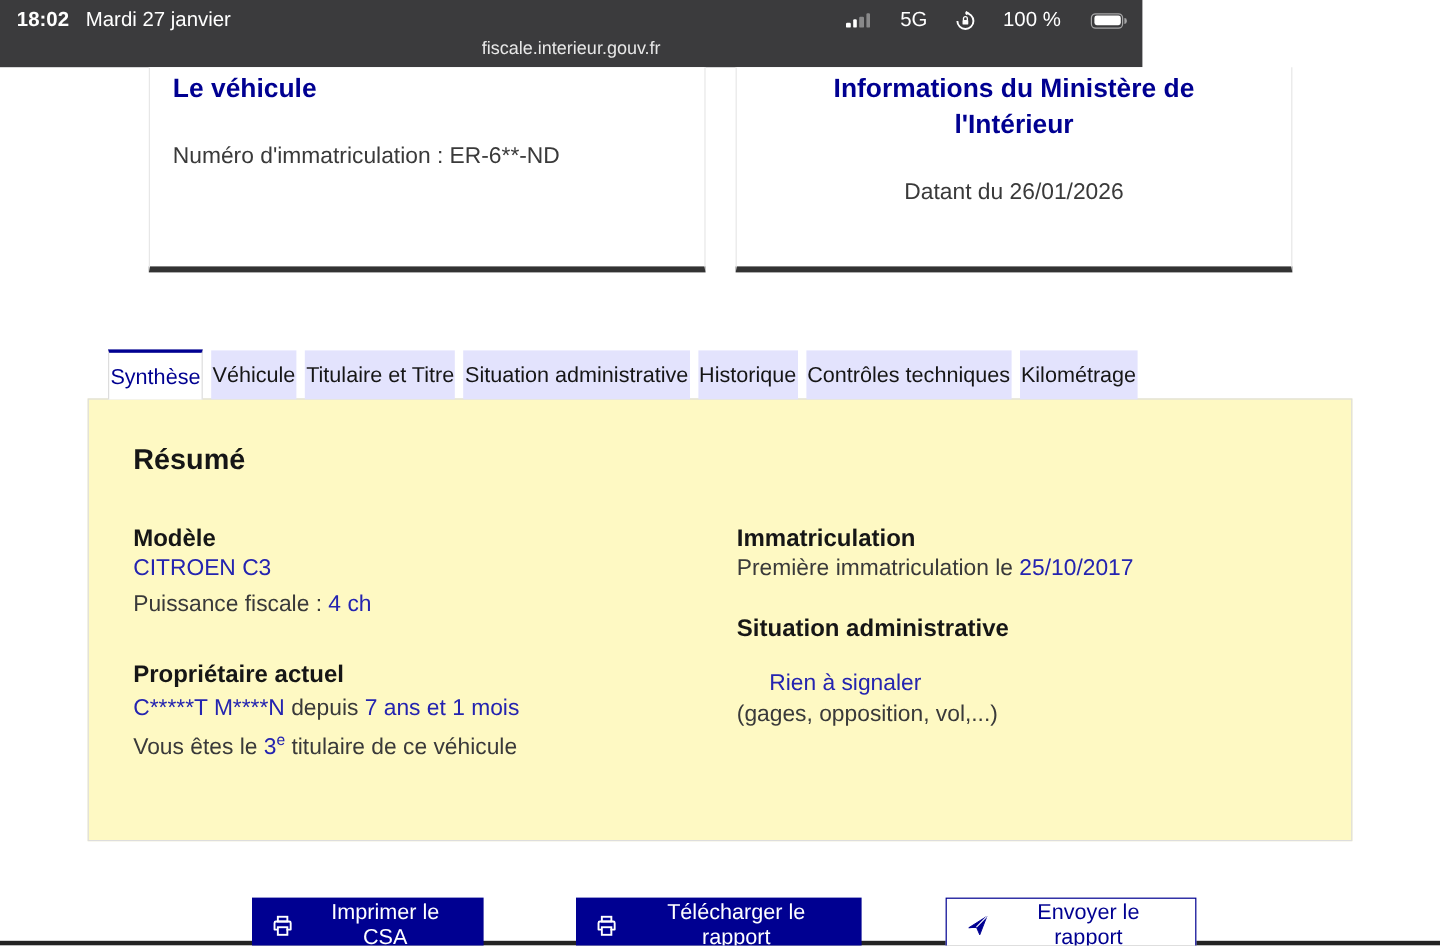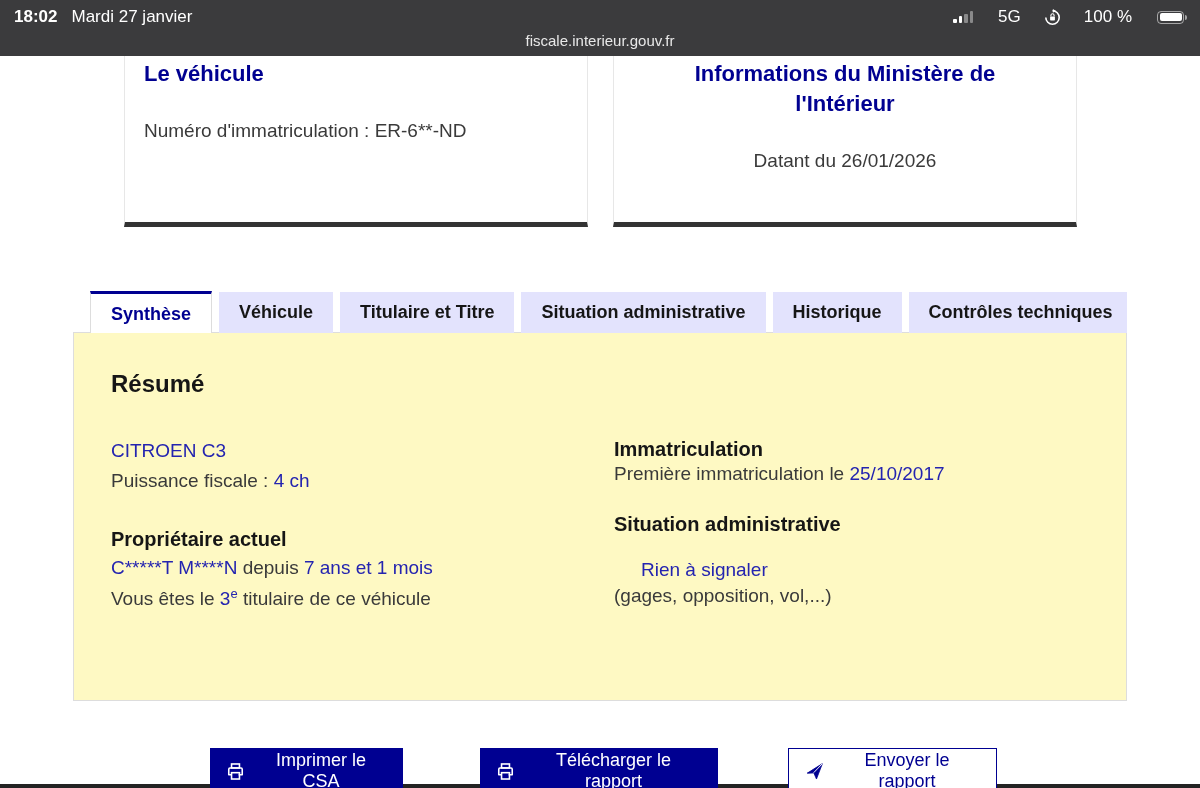--- a/index.html
+++ b/index.html
@@ -1,21 +1,21 @@
 <!DOCTYPE html>
 <html lang="fr"><head>
 <meta charset="utf-8">
 <style>
   * { margin:0; padding:0; box-sizing:border-box; }
   html,body { width:1200px; height:788px; overflow:hidden; background:#fff;
     font-family:"Liberation Sans","DejaVu Sans",sans-serif; }
   .screen { position:relative; width:1200px; height:788px; background:#fff; }
 
   
-  .statusbar { position:absolute; left:0; top:0; width:1200px; height:56px;
+  .statusbar { position:absolute; left:0; top:0; width:952px; height:56px;
     background:#3b3b3d; color:#fff; }
   .sb-left { position:absolute; left:14px; top:7px; font-size:17px; display:flex; gap:14px; }
   .sb-time { font-weight:700; }
   .sb-date { font-weight:400; }
   .sb-right { position:absolute; right:16px; top:7px; display:flex; align-items:center; gap:23px; font-size:17px; }
   .sig { display:flex; align-items:flex-end; gap:2px; height:12px; margin-right:2px; }
   .sig i { width:3.5px; border-radius:1px; background:#fff; display:block; }
   .sig i.dim { background:rgba(255,255,255,.4); }
   .batt { width:27px; height:13px; border:1.5px solid rgba(255,255,255,.55); border-radius:4px;
     position:relative; margin-left:2px; }
@@ -30,22 +30,22 @@
     border-left:1px solid #e7e7e7; border-right:1px solid #e7e7e7;
     border-bottom:5px solid #333; padding:3px 34px 0 34px; }
   .card-title { color:#000091; font-size:22px; font-weight:700; line-height:30px; }
   .card-line { color:#3a3a3a; font-size:19px; margin-top:31px; }
   .card.left { left:124px;padding-left:19px; }
   .card.right { left:613px;text-align:center; }
 
   
   .tabs { position:absolute; left:90px; top:291px; width:1037px; height:42px;
     display:flex; align-items:stretch; gap:7px; overflow:hidden; z-index:3; }
-  .tab { flex:0 0 auto; background:#e3e3fd; color:#161616; font-size:18px; font-weight:700;
-    padding:0 20px; display:flex; align-items:center; height:41px; margin-top:1px; cursor:pointer; }
+  .tab { flex:0 0 auto; background:#e3e3fd; color:#161616; font-size:18px; font-weight:400;
+    padding:0 1px; display:flex; align-items:center; height:41px; margin-top:1px; cursor:pointer; }
   .tab.active { background:#fff; color:#000091; margin-top:0; height:43px;
     border-top:3px solid #000091; border-left:1px solid #ddd; border-right:1px solid #ddd; }
 
   
   .panel { position:absolute; left:73px; top:332px; width:1054px; height:369px;
     background:#fef9c3; border:1px solid #ddd; z-index:1; }
   .panel-title { position:absolute; left:37px; top:37px; font-size:24px; font-weight:700; color:#161616; }
   .col-left  { position:absolute; left:37px;  top:105px; width:470px; }
   .col-right { position:absolute; left:540px; top:105px; width:470px; }
   .sec-h { font-size:20px; font-weight:700; color:#161616; }
@@ -119,20 +119,21 @@
     <div class="tab">Situation administrative</div>
     <div class="tab">Historique</div>
     <div class="tab">Contrôles techniques</div>
     <div class="tab">Kilométrage</div>
   </div>
 
   <div class="panel">
     <div class="panel-title">Résumé</div>
 
     <div class="col-left">
+      <div class="sec-h">Modèle</div>
       <div class="row mt23 blue">CITROEN C3</div>
       <div class="row mt5"><span>Puissance fiscale : </span><span class="blue">4 ch</span></div>
 
       <div class="sec-h mt35">Propriétaire actuel</div>
       <div class="row mt5"><span class="blue">C*****T M****N</span><span> depuis </span><span class="blue">7 ans et 1 mois</span></div>
       <div class="row"><span>Vous êtes le </span><span class="blue"><span>3</span><sup>e</sup></span><span> titulaire de ce véhicule</span></div>
     </div>
 
     <div class="col-right">
       <div class="sec-h">Immatriculation</div>

